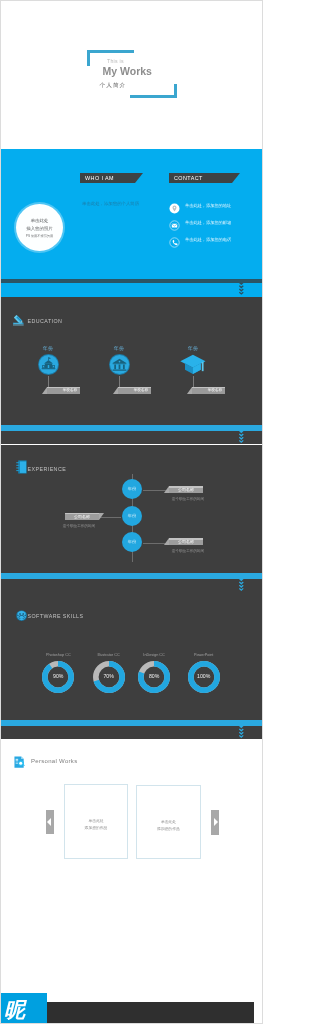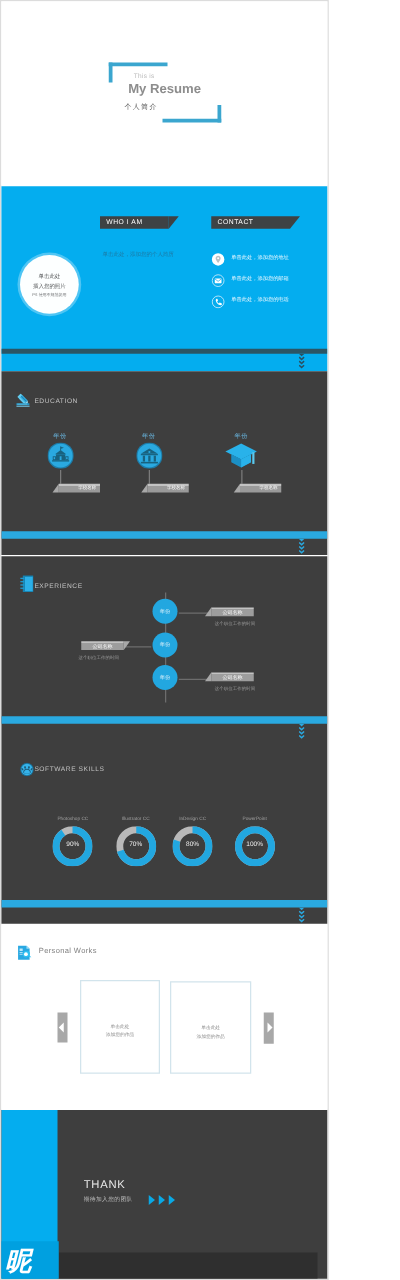--- a/index.html
+++ b/index.html
@@ -116,21 +116,21 @@
 <body>
 
 <div class="page">
 
   <div class="slide" id="s1">
     <div class="brk" id="brkTL_h"></div>
     <div class="brk" id="brkTL_v"></div>
     <div class="brk" id="brkBR_h"></div>
     <div class="brk" id="brkBR_v"></div>
     <div id="cvEyebrow">This is</div>
-    <div id="cvTitle">My Resume</div>
+    <div id="cvTitle">My Works</div>
     <div id="cvSub">个人简介</div>
   </div>
 
   <div class="slide" id="s2">
 
     <div class="tagbar" id="whoTag">
       <span>WHO I AM</span>
       <i class="tip"></i>
     </div>
 
@@ -416,30 +416,20 @@
     <div class="wCard" style="left:63px;top:44px;width:64px;height:75px;">
       <div style="top:33px;">单击此处</div>
       <div style="top:40px;">添加您的作品</div>
     </div>
     <div class="wCard" style="left:135px;top:45px;width:65px;height:74px;">
       <div style="top:33px;">单击此处</div>
       <div style="top:40px;">添加您的作品</div>
     </div>
   </div>
 
-  <div class="slide" id="s7">
-    <div id="s7blue"></div>
-    <div id="thTitle">THANK</div>
-    <div id="thSub">期待加入您的团队</div>
-    <div class="thArrows">
-      <i style="left:0;"></i>
-      <i style="left:8px;"></i>
-      <i style="left:16px;"></i>
-    </div>
-  </div>
 
   <div id="wm">
     <div id="wmIdbg"></div>
     <div id="wmLogo">
       <div id="wmLogoTxt">昵</div>
     </div>
   </div>
 
 </div>
 

